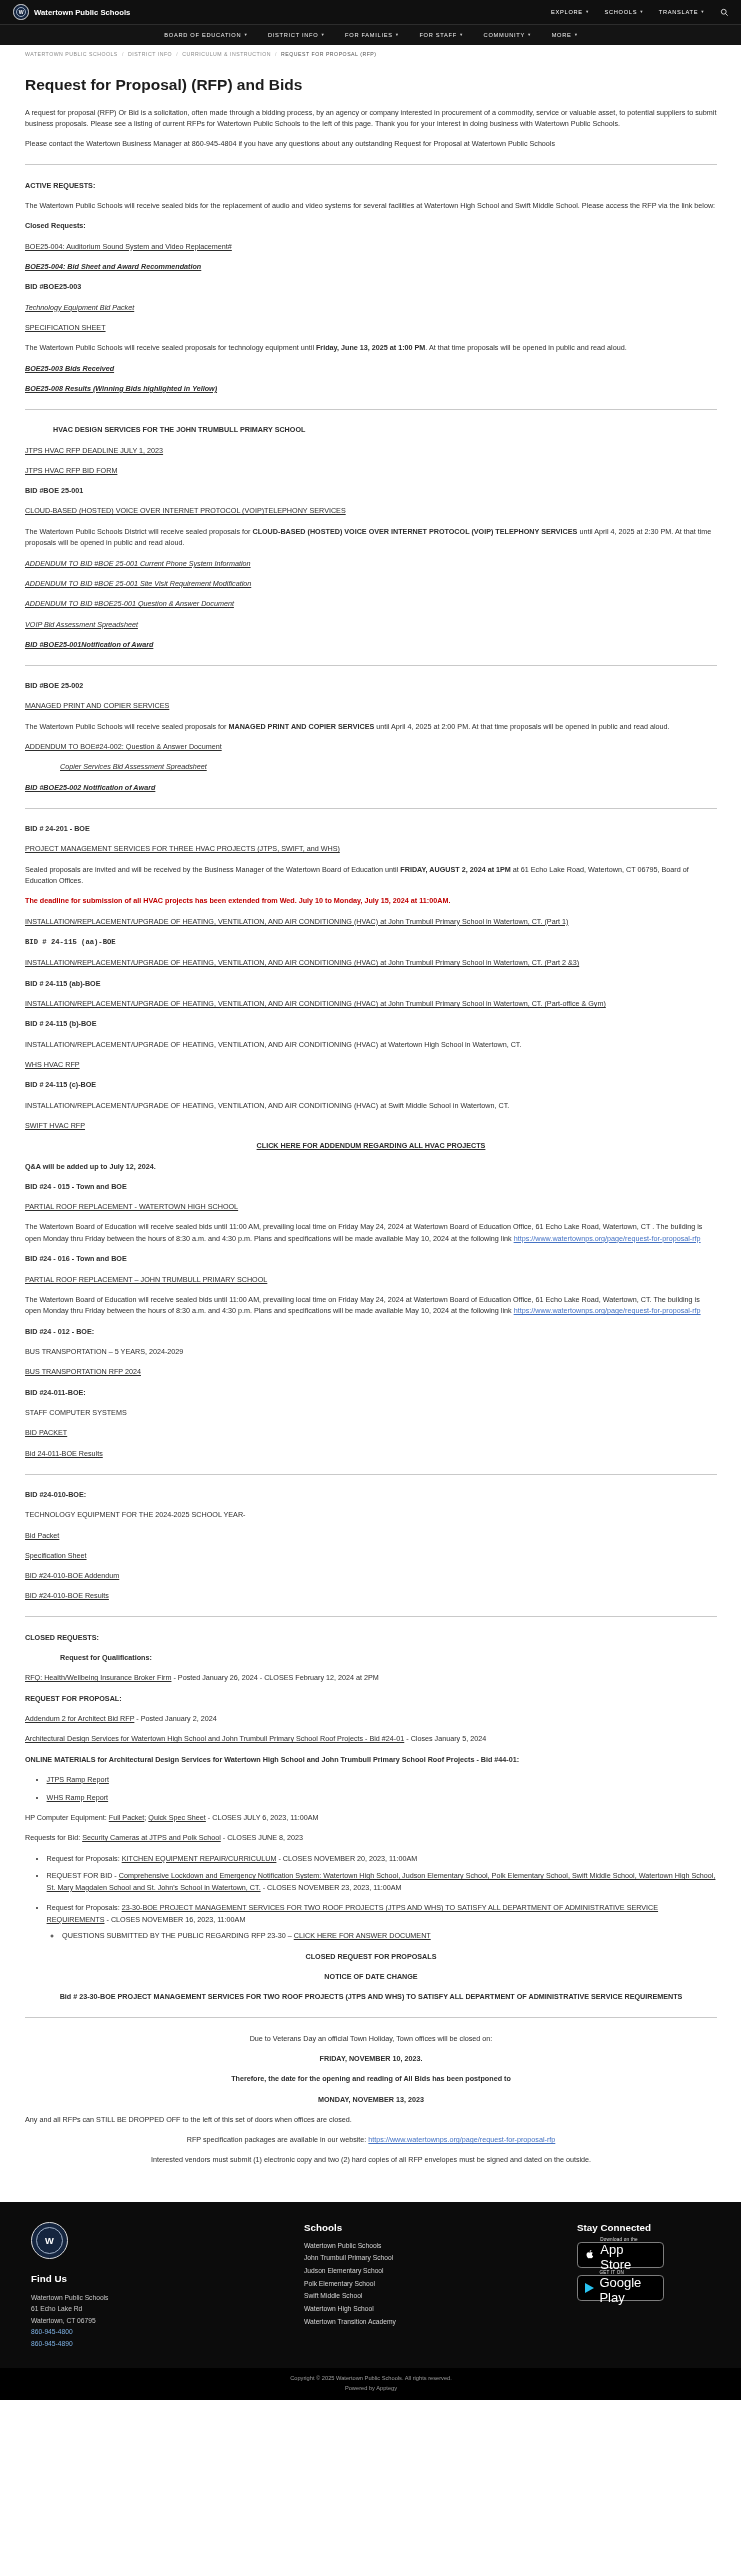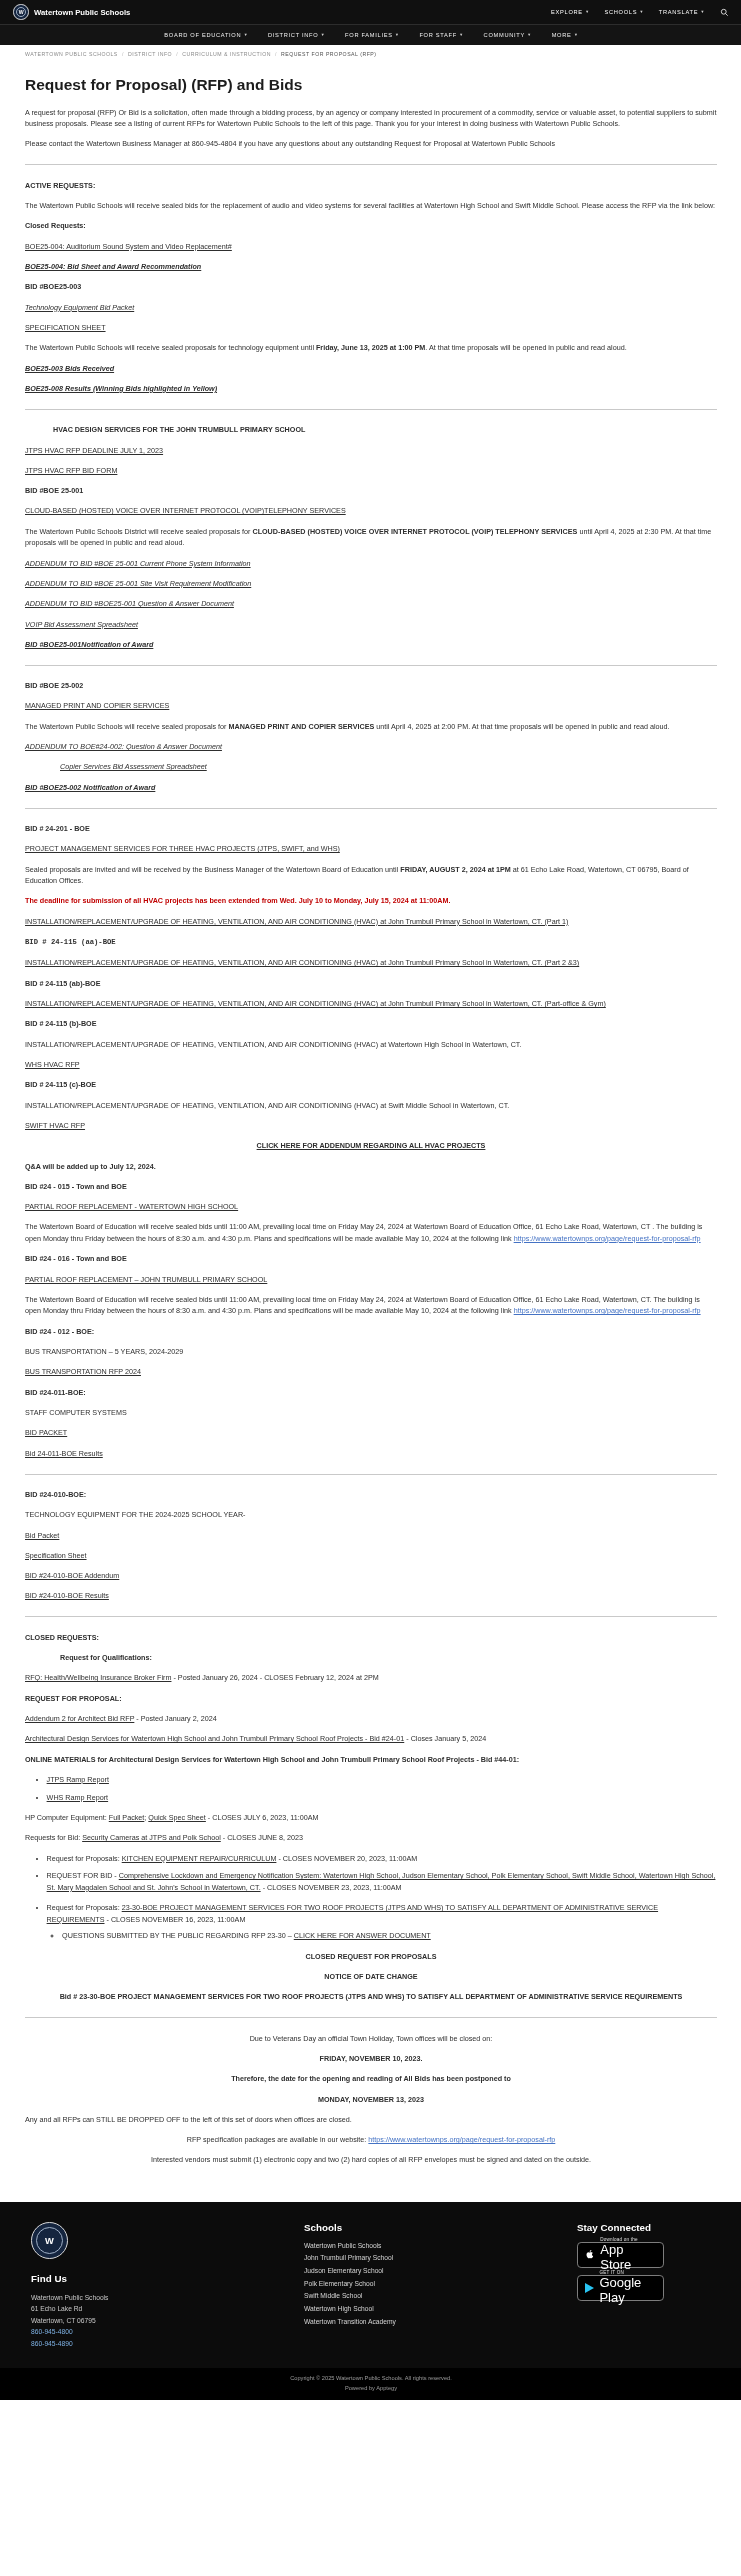--- a/index.html
+++ b/index.html
@@ -148,21 +148,21 @@
       <p><span>The Watertown Public Schools District will receive sealed proposals for </span><span style="font-weight: bold;">CLOUD-BASED (HOSTED) VOICE OVER INTERNET PROTOCOL (VOIP) TELEPHONY SERVICES</span><span> until April 4, 2025 at 2:30 PM. At that time proposals will be opened in public and read aloud.</span></p>
       <p><a class="lnk" href="#" style="font-style: italic;">ADDENDUM TO BID #BOE 25-001 Current Phone System Information</a></p>
       <p><a class="lnk" href="#" style="font-style: italic;">ADDENDUM TO BID #BOE 25-001 Site Visit Requirement Modification</a></p>
       <p><a class="lnk" href="#" style="font-style: italic;">ADDENDUM TO BID #BOE25-001 Question &amp; Answer Document</a></p>
       <p><a class="lnk" href="#" style="font-style: italic;">VOIP Bid Assessment Spreadsheet</a></p>
       <p><a class="lnk" href="#" style="font-weight: bold; font-style: italic;">BID #BOE25-001Notification of Award</a></p>
       <hr class="divider">
       <p><span style="font-weight: bold;">BID #BOE 25-002</span></p>
       <p><a class="lnk" href="#">MANAGED PRINT AND COPIER SERVICES</a></p>
       <p><span>The Watertown Public Schools will receive sealed proposals for </span><span style="font-weight: bold;">MANAGED PRINT AND COPIER SERVICES</span><span> until April 4, 2025 at 2:00 PM. At that time proposals will be opened in public and read aloud.</span></p>
-      <p><a class="lnk" href="#" style="font-style: italic;">ADDENDUM TO BOE#24-002: Question &amp; Answer Document</a></p>
+      <p><a class="lnk" href="#" style="">ADDENDUM TO BOE#24-002: Question &amp; Answer Document</a></p>
       <p><a class="lnk" href="#" style="font-style: italic; padding-left: 35px;">Copier Services Bid Assessment Spreadsheet</a></p>
       <p><a class="lnk" href="#" style="font-weight: bold; font-style: italic;">BID #BOE25-002 Notification of Award</a></p>
       <hr class="divider">
       <p><span style="font-weight: bold;">BID # 24-201 - BOE</span></p>
       <p><a class="lnk" href="#">PROJECT MANAGEMENT SERVICES FOR THREE HVAC PROJECTS (JTPS, SWIFT, and WHS)</a></p>
       <p><span>Sealed proposals are invited and will be received by the Business Manager of the Watertown Board of Education until </span><span style="font-weight: bold;">FRIDAY, AUGUST 2, 2024 at 1PM</span><span> at 61 Echo Lake Road, Watertown, CT 06795, Board of Education Offices.</span></p>
       <p><span style="font-weight: bold; color: rgb(192, 0, 0);">The deadline for submission of all HVAC projects has been extended from Wed. July 10 to Monday, July 15, 2024 at 11:00AM.</span></p>
       <p><a class="lnk" href="#">INSTALLATION/REPLACEMENT/UPGRADE OF HEATING, VENTILATION, AND AIR CONDITIONING (HVAC) at John Trumbull Primary School in Watertown, CT. (Part 1)</a></p>
       <p><span style="font-weight: bold; font-family: Liberation Mono, monospace;">BID # 24-115 (aa)-BOE</span></p>
       <p><a class="lnk" href="#">INSTALLATION/REPLACEMENT/UPGRADE OF HEATING, VENTILATION, AND AIR CONDITIONING (HVAC) at John Trumbull Primary School in Watertown, CT. (Part 2 &amp;3)</a></p>

